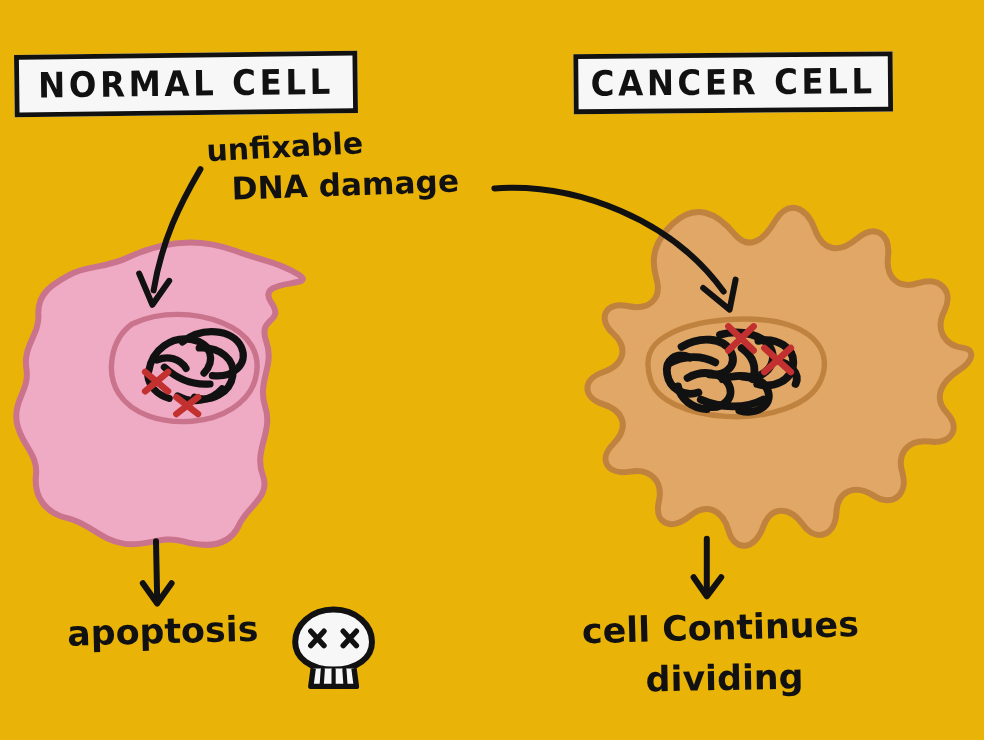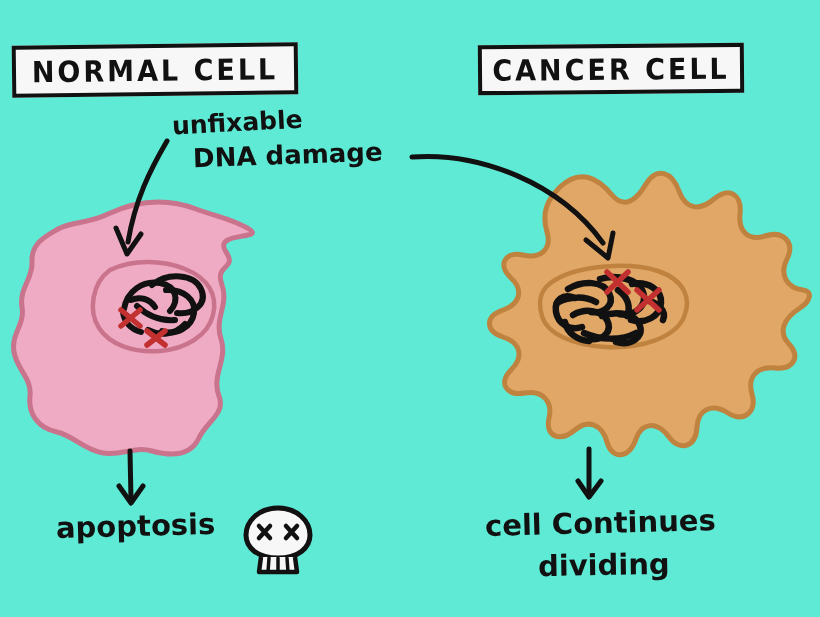--- a/index.html
+++ b/index.html
@@ -79,21 +79,21 @@
   }
   #cancer-out-line2 {
     left: 538px; top: 548px;
     font-size: 29px; font-weight: 600;
     transform: rotate(-1deg);
   }
 </style>
 </head>
 <body>
 
-<div id="canvas" style="background: #5eead4;">
+<div id="canvas" style="background: #eab308;">
 
   <svg class="layer" viewBox="0 0 820 617">
 
     <g>
       <path d="M 108 214
            C 142 198, 172 200, 196 209
            C 218 217, 233 219, 249 229
            C 266 240, 212 231, 226 252
            C 238 270, 214 263, 222 285
            C 229 305, 214 318, 221 339

